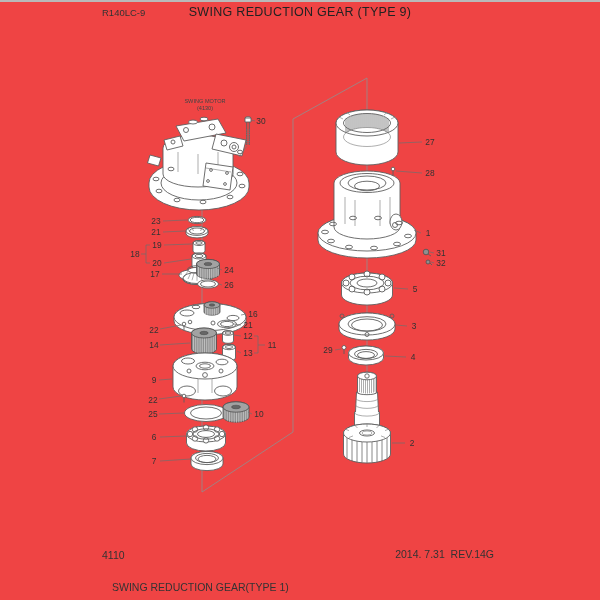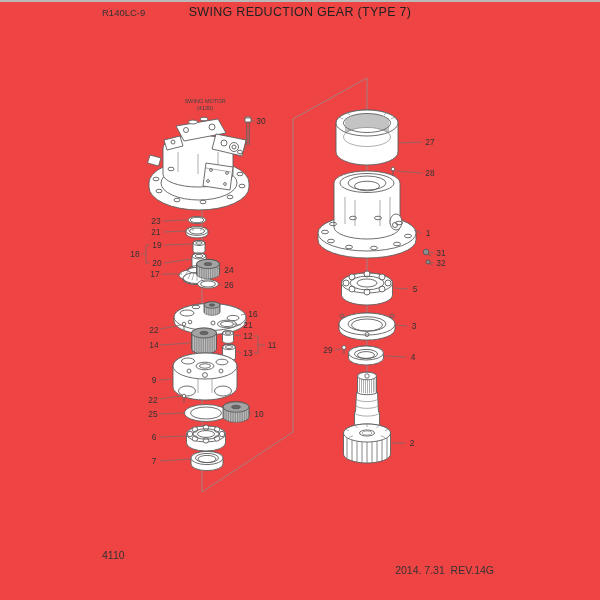--- a/index.html
+++ b/index.html
@@ -2,21 +2,21 @@
 <html><head>
 <meta charset="utf-8">
 <style>
   html,body{margin:0;padding:0;background:#fff;}
   .page{position:relative;width:600px;height:600px;background:#ef4444;overflow:hidden;
         font-family:"Liberation Sans", sans-serif;border-top:2px solid #b9b9b9;box-sizing:border-box;}
   .hdr-model{position:absolute;left:102px;top:5px;font-size:9.5px;color:#333;}
   .hdr-title{position:absolute;left:0;top:3px;width:100%;text-align:center;font-size:12.5px;
              letter-spacing:.3px;color:#222;}
   .ft-group{position:absolute;left:102px;top:547px;font-size:10.5px;color:#333;text-align:center;}
-  .ft-rev{position:absolute;right:106px;top:546px;font-size:10.5px;color:#333;white-space:pre;margin-top:16px;}
+  .ft-rev{position:absolute;right:106px;top:546px;font-size:10.5px;color:#333;white-space:pre;}
   .ft-caption{position:absolute;left:112px;top:579px;font-size:10.5px;color:#333;}
   svg{position:absolute;left:0;top:0;}
   .ln{fill:none;stroke:#5f5f5f;stroke-width:.9;}
   .fw{fill:#ffffff;stroke:#5f5f5f;stroke-width:.9;}
   .thin{fill:none;stroke:#777;stroke-width:.6;}
   .ax{fill:none;stroke:#8f8f8f;stroke-width:.8;}
   .ld{fill:none;stroke:#6f6f6f;stroke-width:.7;}
   .dk1{fill:#a2a2a2;stroke:#4f4f4f;stroke-width:.8;}
   .dk2{fill:#8f8f8f;stroke:#4f4f4f;stroke-width:.8;}
   .rib{fill:none;stroke:#d4d4d4;stroke-width:.7;}
@@ -24,21 +24,21 @@
   .teeth{fill:none;stroke:#6a6a6a;stroke-width:.8;}
   .callout{font-family:"Liberation Sans",sans-serif;font-size:8.4px;fill:#333;text-anchor:middle;}
   .mlabel{font-family:"Liberation Sans",sans-serif;font-size:5.6px;fill:#444;text-anchor:middle;}
 </style>
 </head>
 <body>
 
 <div class="page">
 
   <div class="hdr-model">R140LC-9</div>
-  <div class="hdr-title">SWING REDUCTION GEAR (TYPE 7)</div>
+  <div class="hdr-title">SWING REDUCTION GEAR (TYPE 9)</div>
 
   <svg width="600" height="600" viewBox="0 0 600 600">
 
     <g>
       <line class="ax" x1="202" y1="204" x2="202" y2="490"></line>
       <polyline class="ax" points="202,490 293,430 293,117 367,76" fill="none"></polyline>
       <line class="ax" x1="367" y1="76" x2="367" y2="374"></line>
     </g>
 
     <g>
@@ -395,13 +395,14 @@
         <text x="153" y="398" dy="0.35em" class="callout" fill="#3a3a3a">22</text>
         <text x="153" y="412" dy="0.35em" class="callout" fill="#3a3a3a">25</text>
         <text x="259" y="412" dy="0.35em" class="callout" fill="#3a3a3a">10</text>
         <text x="154" y="435" dy="0.35em" class="callout" fill="#3a3a3a">6</text>
         <text x="154" y="459" dy="0.35em" class="callout" fill="#3a3a3a">7</text>
       </g>
   </svg>
 
   <div class="ft-group">4110</div>
   <div class="ft-rev">2014. 7.31  REV.14G</div>
+  <div class="ft-caption">SWING REDUCTION GEAR(TYPE 1)</div>
 </div>
 
 </body></html>

